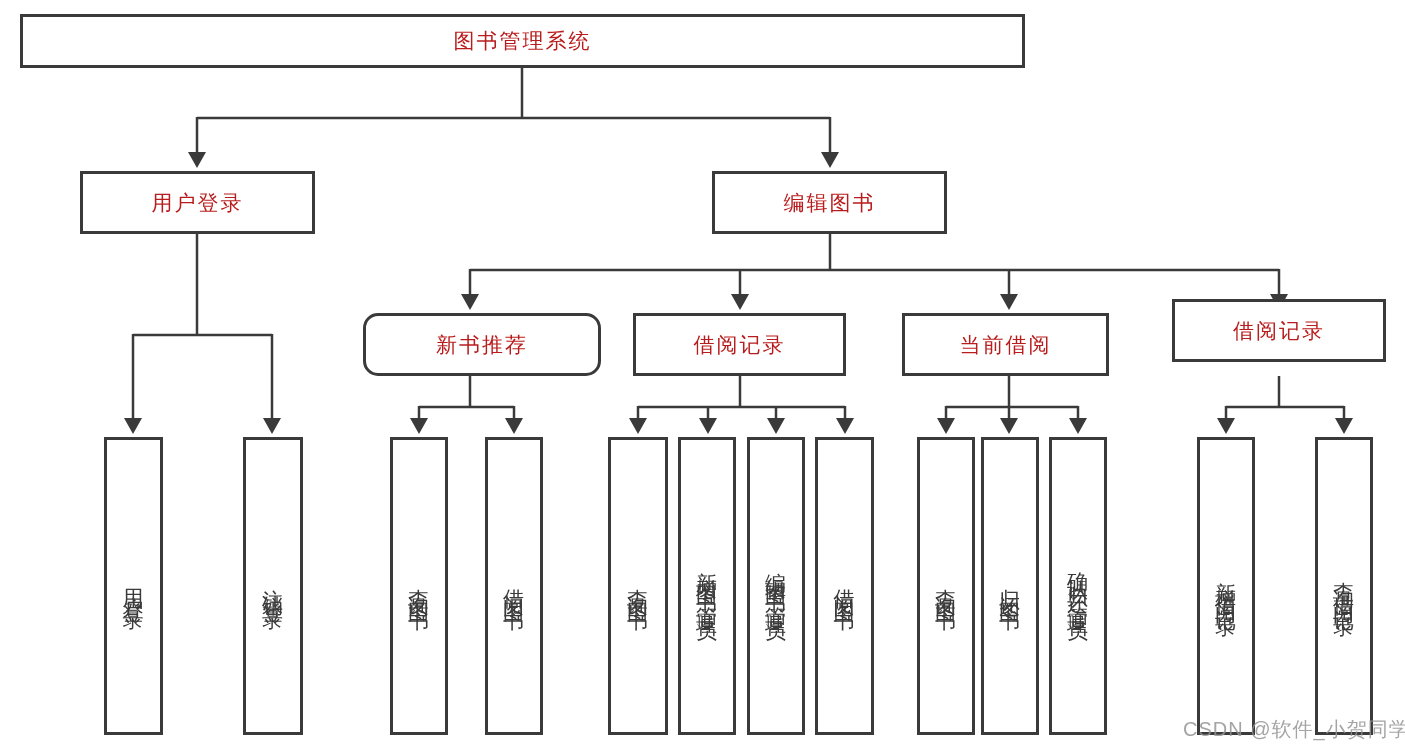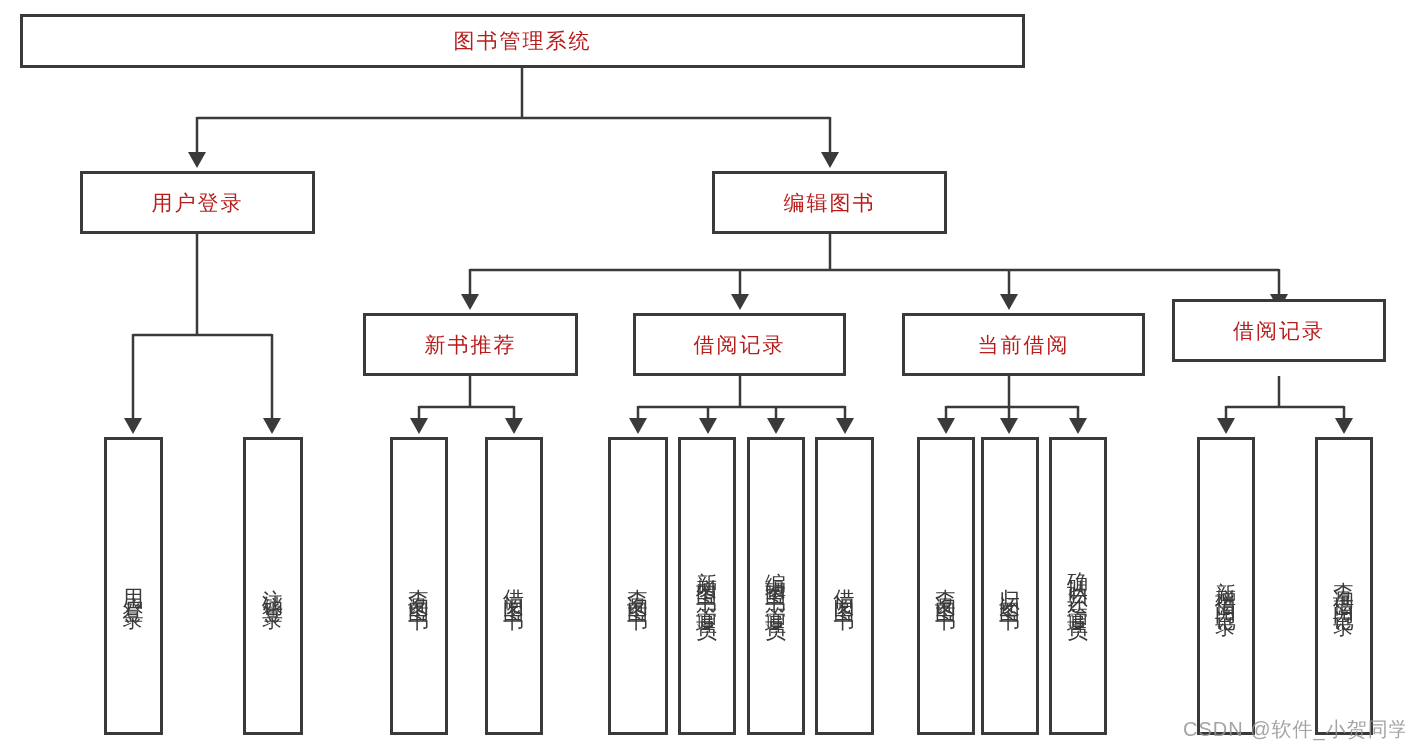--- a/index.html
+++ b/index.html
@@ -114,23 +114,23 @@
     <path d="M1226,407 L1344,407"></path>
     <path d="M1226,406 L1226,431" marker-end="url(#arrow)"></path>
     <path d="M1344,406 L1344,431" marker-end="url(#arrow)"></path>
   </svg>
 
   <div class="hbox" style="left:20px; top:14px; width:1005px; height:54px;">图书管理系统</div>
 
   <div class="hbox" style="left:80px; top:171px; width:235px; height:63px;">用户登录</div>
   <div class="hbox" style="left:712px; top:171px; width:235px; height:63px;">编辑图书</div>
 
-  <div class="hbox" style="left:363px; top:313px; width:215px; height:63px;">新书推荐</div>
+  <div class="hbox" style="left:363px; top:313px; width:238px; height:63px;border-radius:15px;">新书推荐</div>
   <div class="hbox" style="left:633px; top:313px; width:213px; height:63px;">借阅记录</div>
-  <div class="hbox" style="left:902px; top:313px; width:243px; height:63px;">当前借阅</div>
+  <div class="hbox" style="left:902px; top:313px; width:207px; height:63px;">当前借阅</div>
   <div class="hbox" style="left:1172px; top:299px; width:214px; height:63px;">借阅记录</div>
 
   <div class="leaf" style="left:104px; top:437px; width:59px; height:298px;">用户登录</div>
   <div class="leaf" style="left:243px; top:437px; width:60px; height:298px;">注销登录</div>
 
   <div class="leaf" style="left:390px; top:437px; width:58px; height:298px;">查询图书</div>
   <div class="leaf" style="left:485px; top:437px; width:58px; height:298px;">借阅图书</div>
 
   <div class="leaf" style="left:608px; top:437px; width:60px; height:298px;">查询图书</div>
   <div class="leaf" style="left:678px; top:437px; width:58px; height:298px;">新增图书（管理员）</div>

